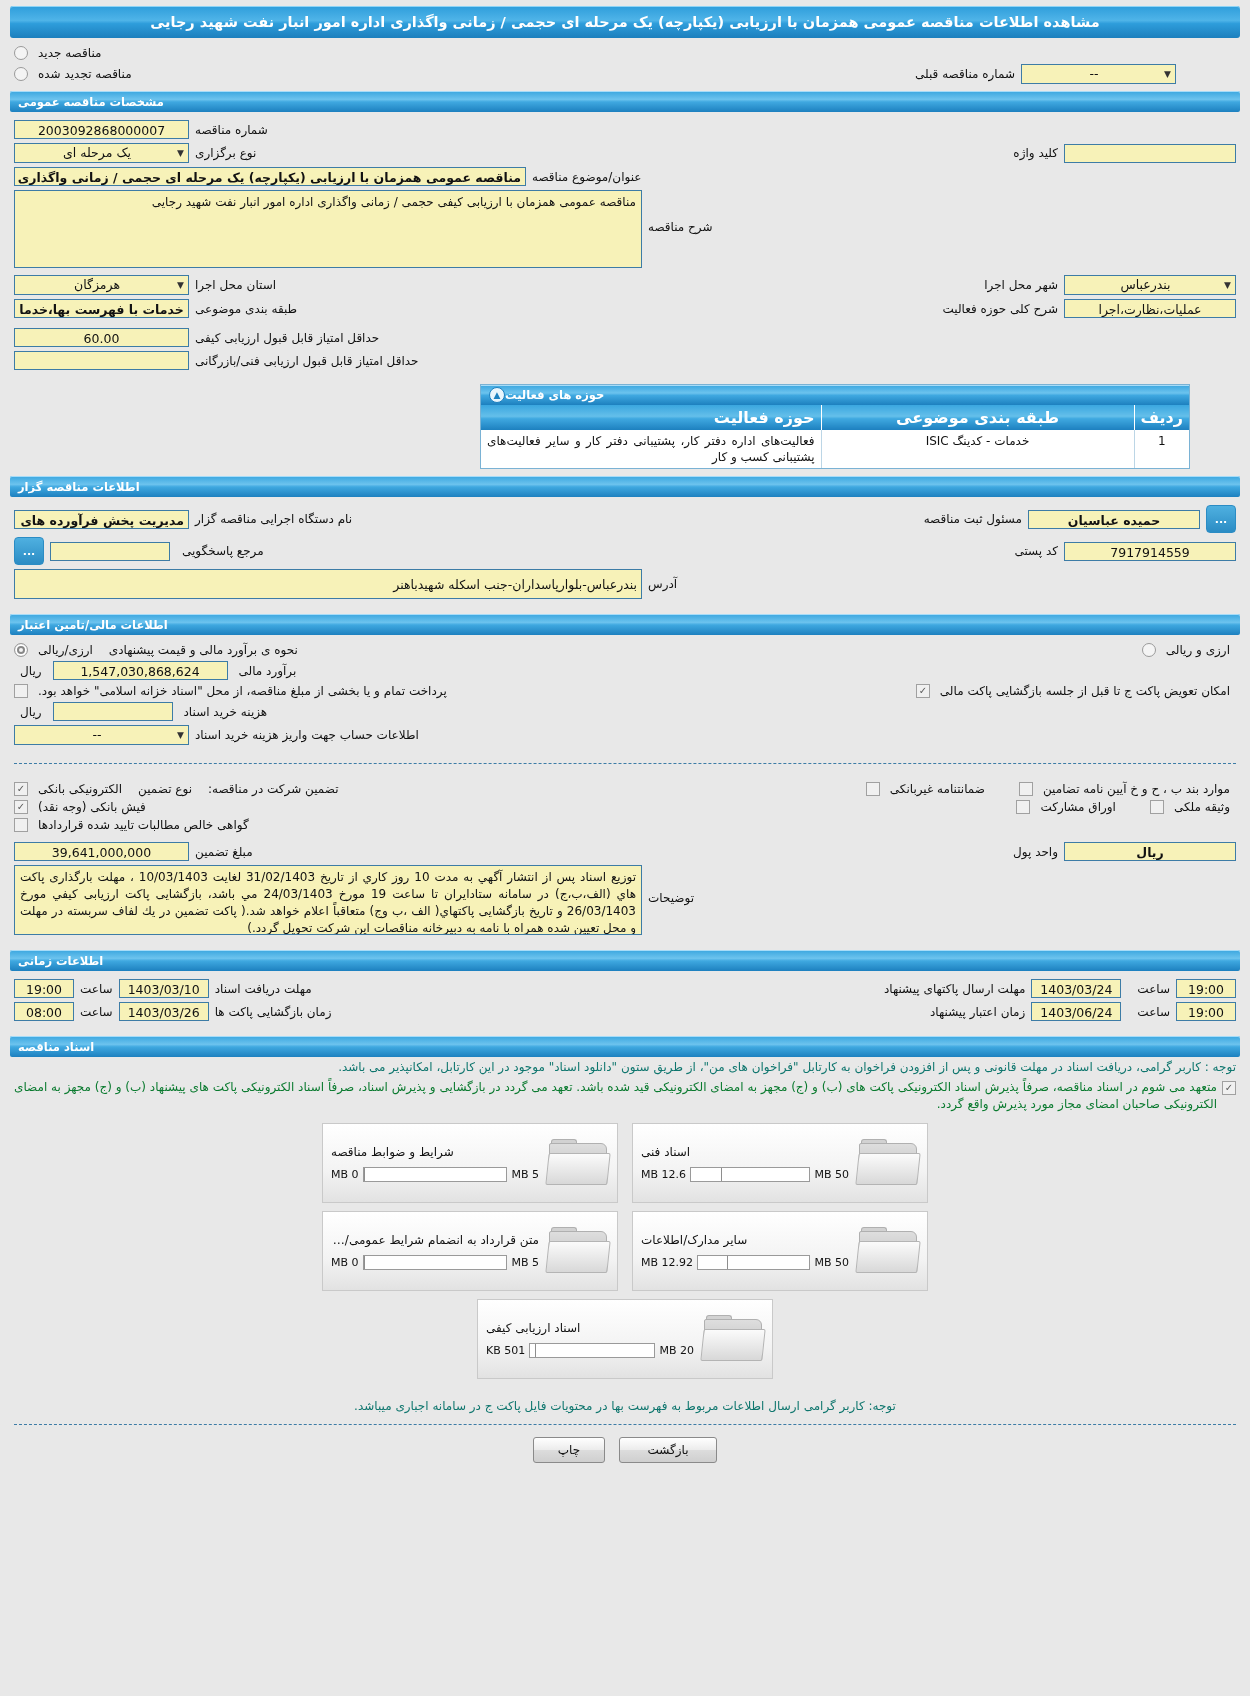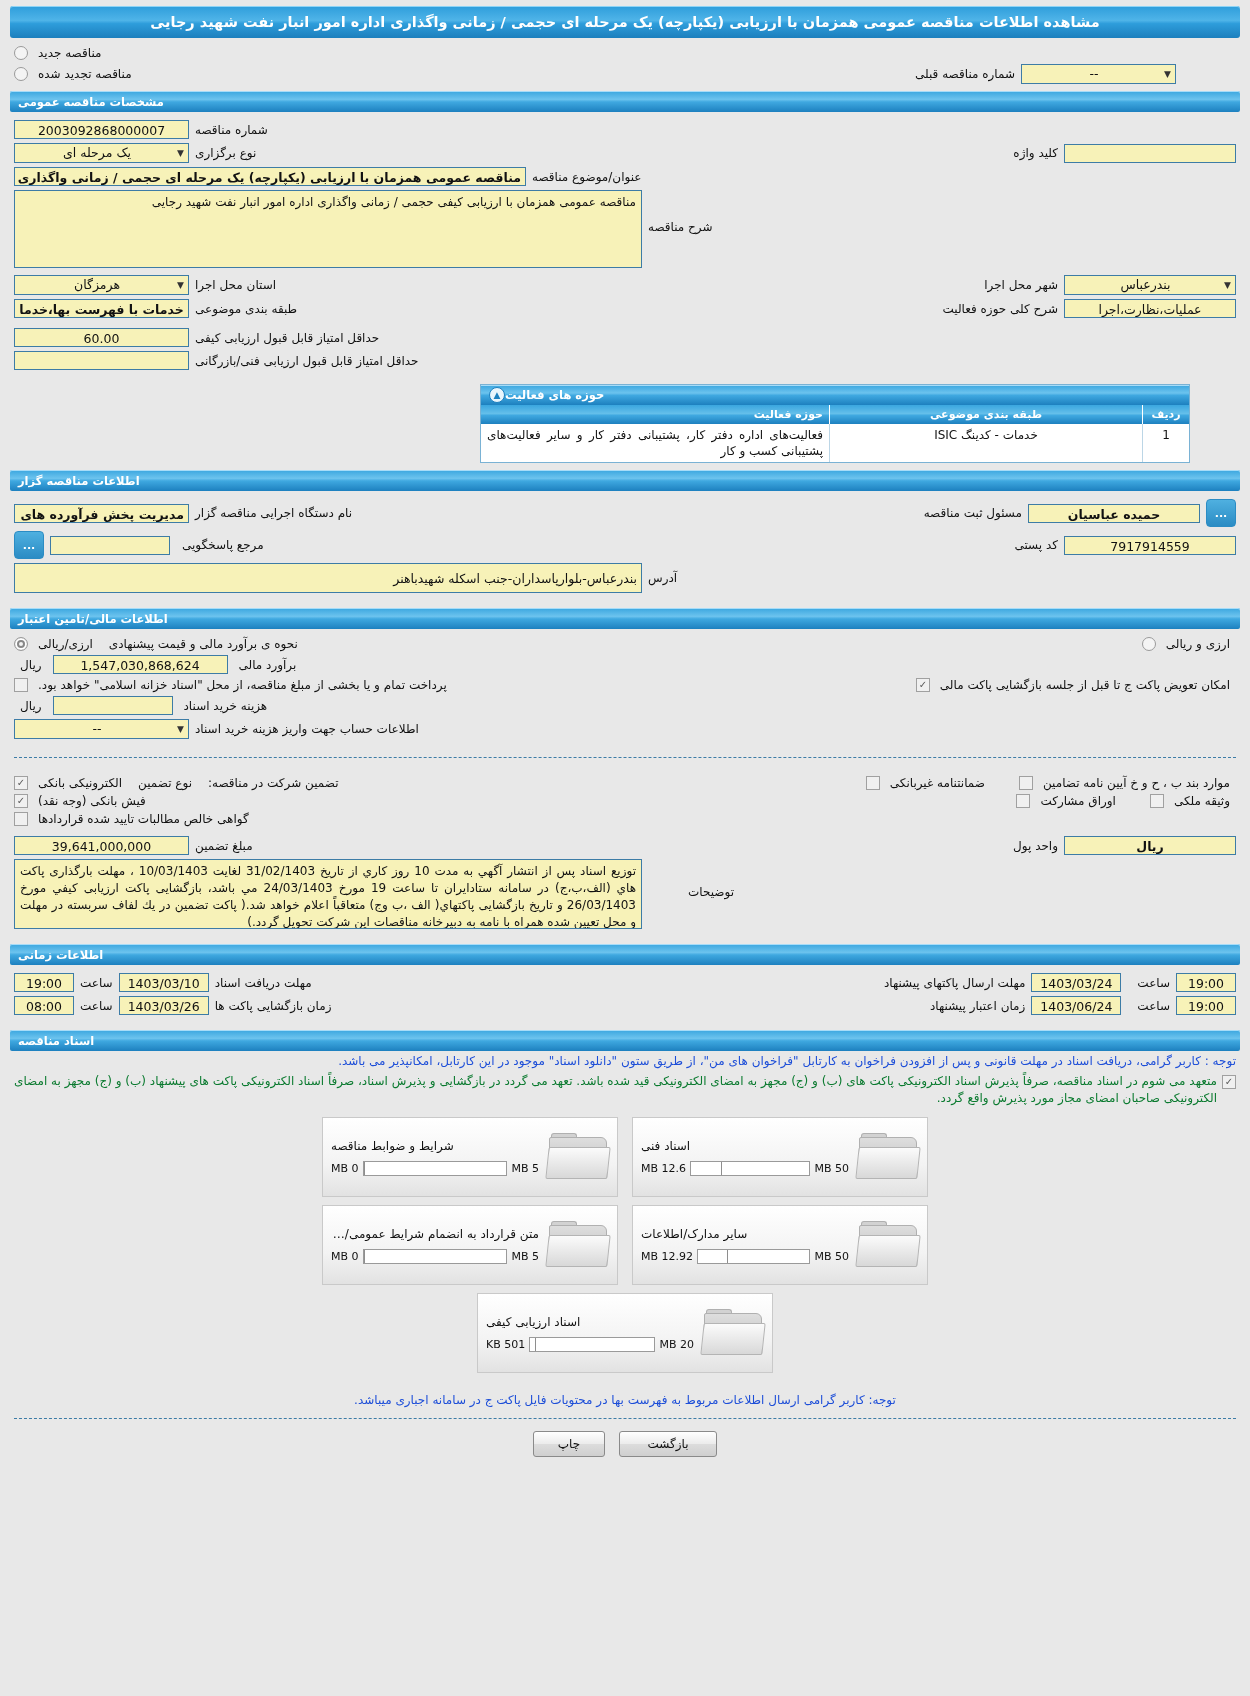--- a/index.html
+++ b/index.html
@@ -100,21 +100,21 @@
   .collapse{
     width:14px;height:14px;border-radius:50%;
     background:#e9f5fc;color:#1d80bf;font-size:9px;
     display:flex;align-items:center;justify-content:center;
     border:1px solid #1d80bf;
   }
   table.act{width:100%;border-collapse:collapse;font-size:12px;}
   table.act thead th{
     background:linear-gradient(to bottom,#3aa6df 0%,#64bfea 45%,#3fa8e0 55%,#1d80bf 100%);
     color:#fff;font-weight:bold;padding:3px 6px;
-    border-left:1px solid #fff;font-size:11px;
+    border-left:1px solid #fff;font-size:16px;
   }
   table.act thead th:last-child{border-left:none;}
   table.act tbody td{
     padding:3px 6px;border-left:1px solid #bcd6e6;
     vertical-align:top;color:#111;line-height:16px;
   }
   table.act tbody td:last-child{border-left:none;}
   .c-rdf{width:34px;text-align:center;}
   .c-cat{width:300px;text-align:center;}
   .c-hoz{text-align:justify;}
@@ -127,21 +127,21 @@
     display:flex;align-items:center;justify-content:center;
     border:1px solid #2b8cc4;
   }
 
   .divider{
     border-top:1px dashed #3d7ca6;
     margin:10px 14px;height:0;
   }
 
   
-  .note-red{color:#1d4ed8;font-size:12px;padding:3px 14px;text-align:right;}
+  .note-red{color:#0f766e;font-size:12px;padding:3px 14px;text-align:right;}
   .note-line{display:flex;align-items:flex-start;gap:5px;padding:2px 14px;}
   .note-line .txt{color:#0a7a2f;font-size:12px;line-height:17px;text-align:justify;}
 
   
   .docs-wrap{padding:8px 14px 2px;}
   .docs-row{display:flex;justify-content:center;gap:14px;margin-bottom:8px;}
   .doc-card{
     width:296px;height:80px;
     background:linear-gradient(to bottom,#ffffff 0%,#f3f3f3 60%,#e2e2e2 100%);
     border:1px solid #c9c9c9;
@@ -454,21 +454,21 @@
       <span class="fld bold" style="width:172px;">ریال</span>
       <span class="lbl">واحد پول</span>
       <div style="margin-right:auto;display:flex;align-items:center;">
         <span class="lbl">مبلغ تضمین</span>
         <span class="fld" style="width:175px;">39,641,000,000</span>
       </div>
     </div>
 
     <div class="row" style="justify-content:flex-start;align-items:flex-start;">
       <div style="margin-right:auto;display:flex;align-items:flex-start;">
-        <span class="lbl" style="padding-top:26px;margin-left:40px;">توضیحات</span>
+        <span class="lbl" style="padding-top:26px;">توضیحات</span>
         <textarea class="fld2" style="width: 628px; height: 70px; text-align: justify;">توزیع اسناد پس از انتشار آگهي به مدت 10 روز کاري از تاریخ 31/02/1403 لغایت 10/03/1403 ، مهلت بارگذاری پاکت هاي (الف،ب،ج) در سامانه ستادایران تا ساعت 19 مورخ 24/03/1403 مي باشد، بازگشایی پاکت ارزیابی کیفي مورخ 26/03/1403 و تاریخ بازگشایی پاکتهاي( الف ،ب وج) متعاقباً اعلام خواهد شد.( پاکت تضمین در یك لفاف سربسته در مهلت و محل تعیین شده همراه با نامه به دبیرخانه مناقصات این شرکت تحویل گردد.)</textarea>
       </div>
     </div>
   </div>
 
   <div class="sec-bar">
     <span>اطلاعات زمانی</span>
   </div>
 
   <div class="body-area">

